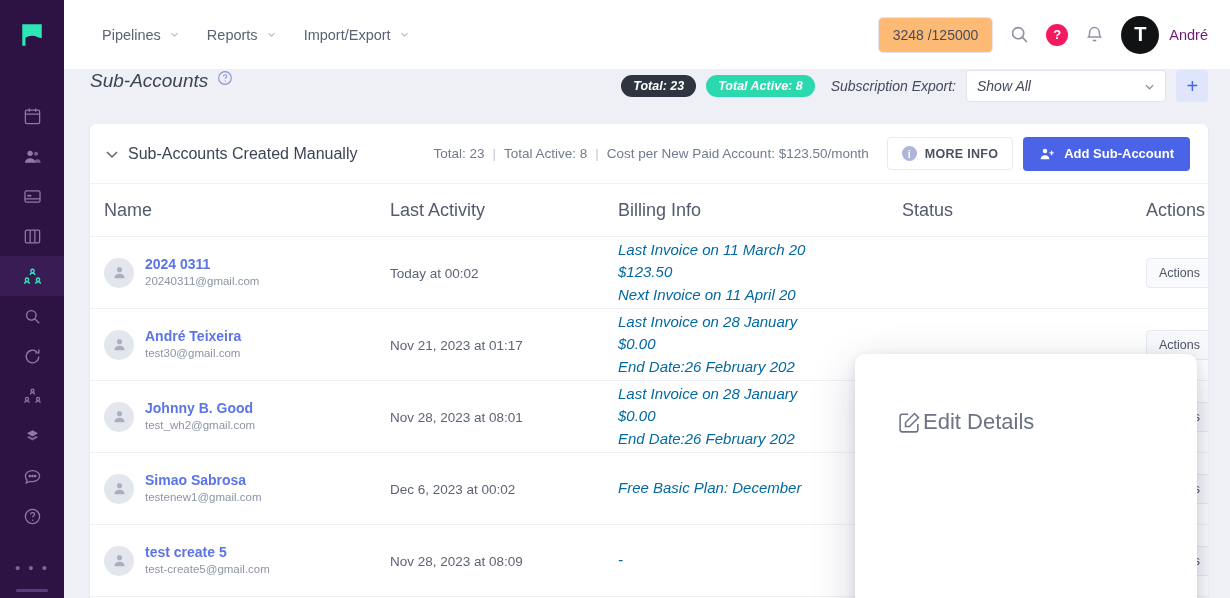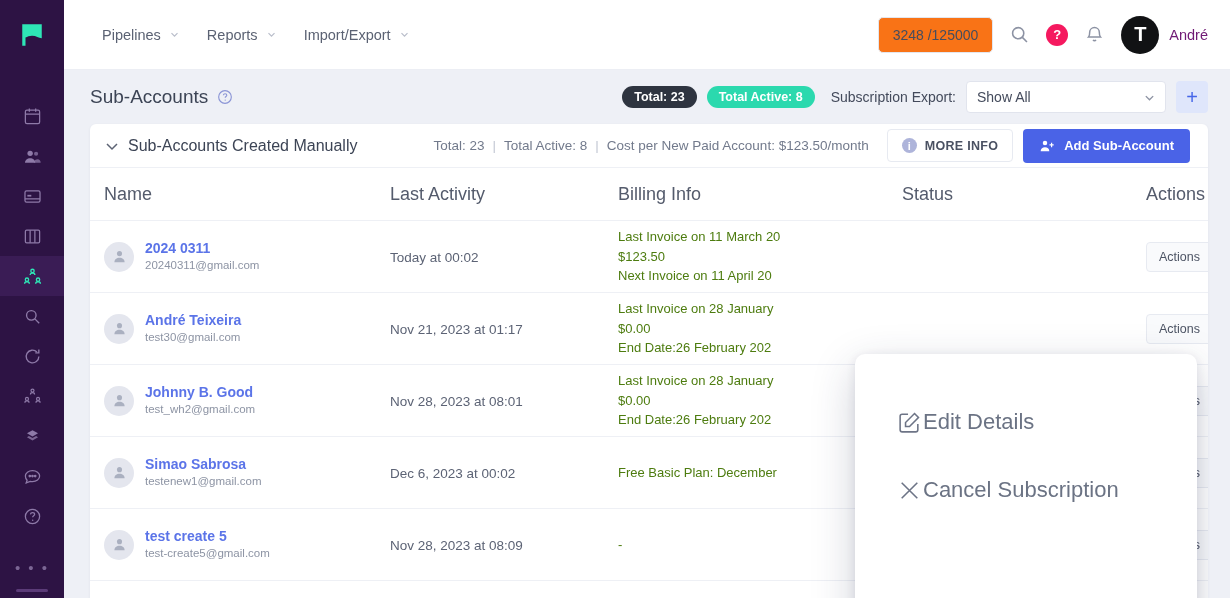--- a/index.html
+++ b/index.html
@@ -52,43 +52,43 @@
   .nav { display: flex; align-items: flex-start; gap: 4px; }
   .nav-item {
     display: flex; align-items: center; gap: 9px;
     padding: 8px 12px; color: #5b6273; font-size: 14.5px;
     cursor: pointer;
   }
   .caret { width: 9px; height: 9px; color: #b9bdca; }
   .top-right { margin-left: auto; display: flex; align-items: center; gap: 16px; }
   .credits {
     border: 1px solid #e3e6ee; border-radius: 5px;
-    padding: 9px 14px; font-size: 14px; color: #464d5e; background: #f97316;
+    padding: 9px 14px; font-size: 14px; color: #464d5e; background: #fdba74;
     min-width: 96px; text-align: left;
   }
   .ico-btn { color: #8c92a3; display: flex; align-items: center; justify-content: center; cursor: pointer; }
   .ico-btn svg { width: 21px; height: 21px; }
   .help-pill {
     width: 22px; height: 22px; border-radius: 50%;
     background: #f5195f; color: #fff; font-size: 13px; font-weight: bold;
     display: flex; align-items: center; justify-content: center; cursor: pointer;
   }
   .user { display: flex; align-items: center; gap: 10px; cursor: pointer; }
   .avatar-top {
     width: 38px; height: 38px; border-radius: 50%; background: #111214;
     color: #fff; font-size: 20px; font-weight: bold;
     display: flex; align-items: center; justify-content: center;
     font-family: "Liberation Sans", sans-serif;
   }
   .user-name { font-size: 14.5px; color: #701a75; }
 
   
   .page-head {
-    height: 54px; display: flex; align-items: center;
-    padding: 0 22px 0 26px; flex: 0 0 54px;
+    height: 54px; display: flex; align-items: flex-start;
+    padding: 0 22px 0 26px; flex: 0 0 54px; font-style: italic;
   }
   .page-title { font-size: 19px; color: #3c4455; font-weight: normal; }
   .title-help { margin-left: 9px; color: #8b95d6; display: flex; align-items: center; }
   .title-help svg { width: 16px; height: 16px; }
   .head-right { margin-left: auto; display: flex; align-items: center; gap: 10px; }
   .badge {
     border-radius: 12px; padding: 4px 12px; font-size: 12.5px; font-weight: bold; color: #fff;
   }
   .badge-total { background: #2e3440; }
   .badge-active { background: #2bd9ae; }
@@ -107,21 +107,21 @@
   }
 
   
   .card-wrap { padding: 0 22px 0 26px; flex: 1; min-height: 0; }
   .card {
     background: #fff; border-radius: 6px 6px 0 0;
     box-shadow: 0 1px 3px rgba(40,50,90,.07);
     height: 100%; overflow: hidden; position: relative;
   }
   .card-head {
-    height: 44px; display: flex; align-items: center;
+    height: 60px; display: flex; align-items: center;
     padding: 0 18px 0 14px; border-bottom: 1px solid #eef0f5;
   }
   .collapse-ico { color: #5d6374; display: flex; align-items: center; margin-right: 8px; cursor: pointer; }
   .collapse-ico svg { width: 16px; height: 16px; }
   .card-title { font-size: 16px; color: #3c4455; }
   .card-stats { margin-left: auto; display: flex; align-items: center; font-size: 13.5px; color: #727a8c; gap: 8px; }
   .card-stats .sep { color: #c2c7d3; }
   .more-info {
     display: flex; align-items: center; gap: 8px;
     border: 1px solid #e7eaf1; border-radius: 4px; background: #fff;
@@ -156,21 +156,21 @@
   td.c-name { padding-left: 14px; }
   .person { display: flex; align-items: center; gap: 11px; }
   .avatar-sm {
     width: 30px; height: 30px; border-radius: 50%; background: #e4e6ee;
     display: flex; align-items: center; justify-content: center; flex: 0 0 30px;
   }
   .avatar-sm svg { width: 17px; height: 17px; color: #aab0c0; }
   .p-name { font-size: 14px; font-weight: bold; color: #5b74e8; cursor: pointer; line-height: 1.35; }
   .p-mail { font-size: 11.5px; color: #8d94a4; line-height: 1.35; }
   .cell-txt { font-size: 13.5px; color: #5c6375; }
-  .bill-line { font-size: 13px; color: #4d7c0f; line-height: 1.5; white-space: nowrap; }
+  .bill-line { font-size: 15px; color: #0369a1; line-height: 1.5; white-space: nowrap; font-style: italic; }
   .actions-btn {
     display: inline-flex; align-items: center; gap: 8px;
     border: 1px solid #e7eaf1; border-radius: 4px; background: #f9fafc;
     padding: 7px 12px; font-size: 12.5px; color: #4d5464; cursor: pointer;
   }
 
   
   .popup {
     position: absolute; left: 765px; top: 230px;
     width: 342px; height: 340px;
@@ -561,28 +561,20 @@
           <div class="menu-item">
             <span class="mi-ico">
               <svg viewBox="0 0 24 24" fill="none" stroke="currentColor" stroke-width="1.5">
                 <path d="M20 13.5V19a2 2 0 0 1-2 2H5a2 2 0 0 1-2-2V6a2 2 0 0 1 2-2h5.6"></path>
                 <path d="M16.8 3.4l3.8 3.8L12 15.8H8.2v-3.8z"></path>
               </svg>
             </span>
             <span class="mi-txt">Edit Details</span>
           </div>
           <div class="menu-item">
-            <span class="mi-ico">
-              <svg viewBox="0 0 24 24" fill="none" stroke="currentColor" stroke-width="1.5">
-                <path d="M4.5 4.5l15 15M19.5 4.5l-15 15"></path>
-              </svg>
-            </span>
-            <span class="mi-txt">Cancel Subscription</span>
-          </div>
-          <div class="menu-item">
             
             
           </div>
         </div>
 
       </div>
     </div>
 
   </div>
 </div>

